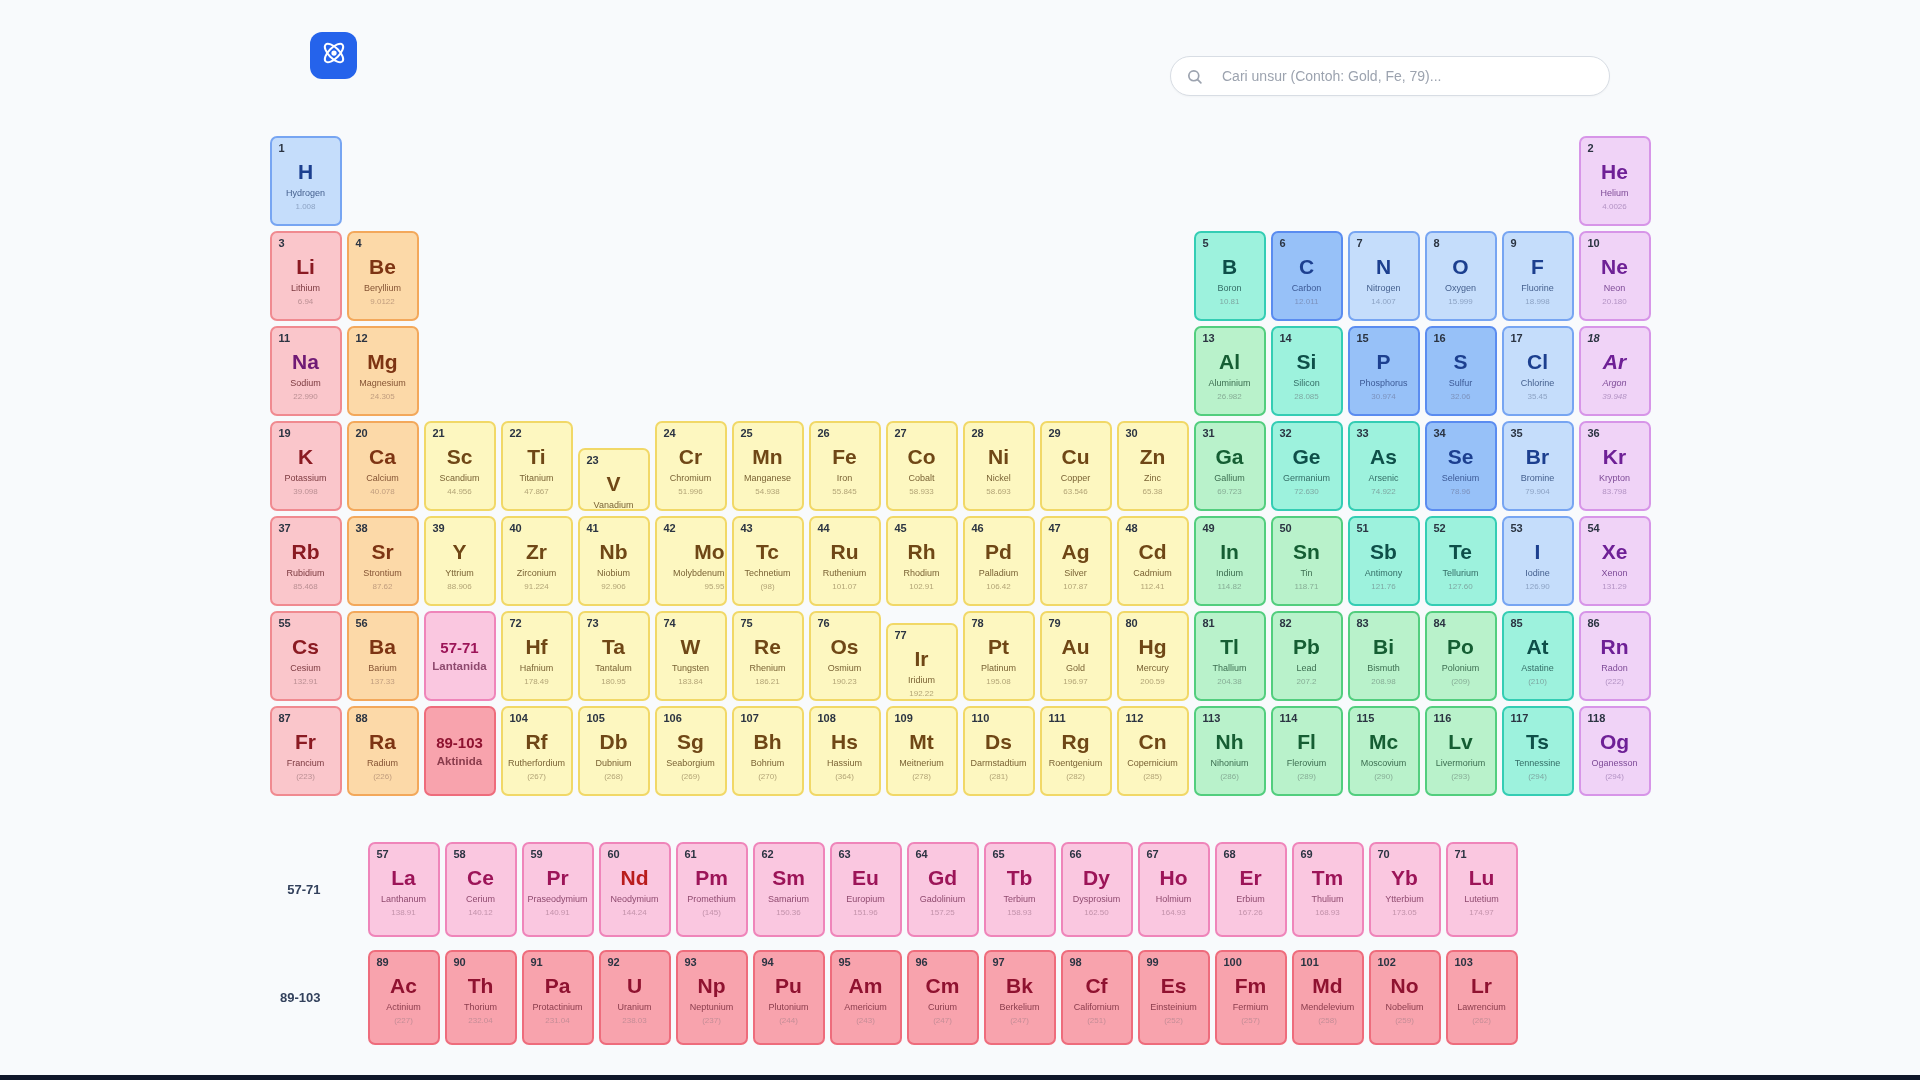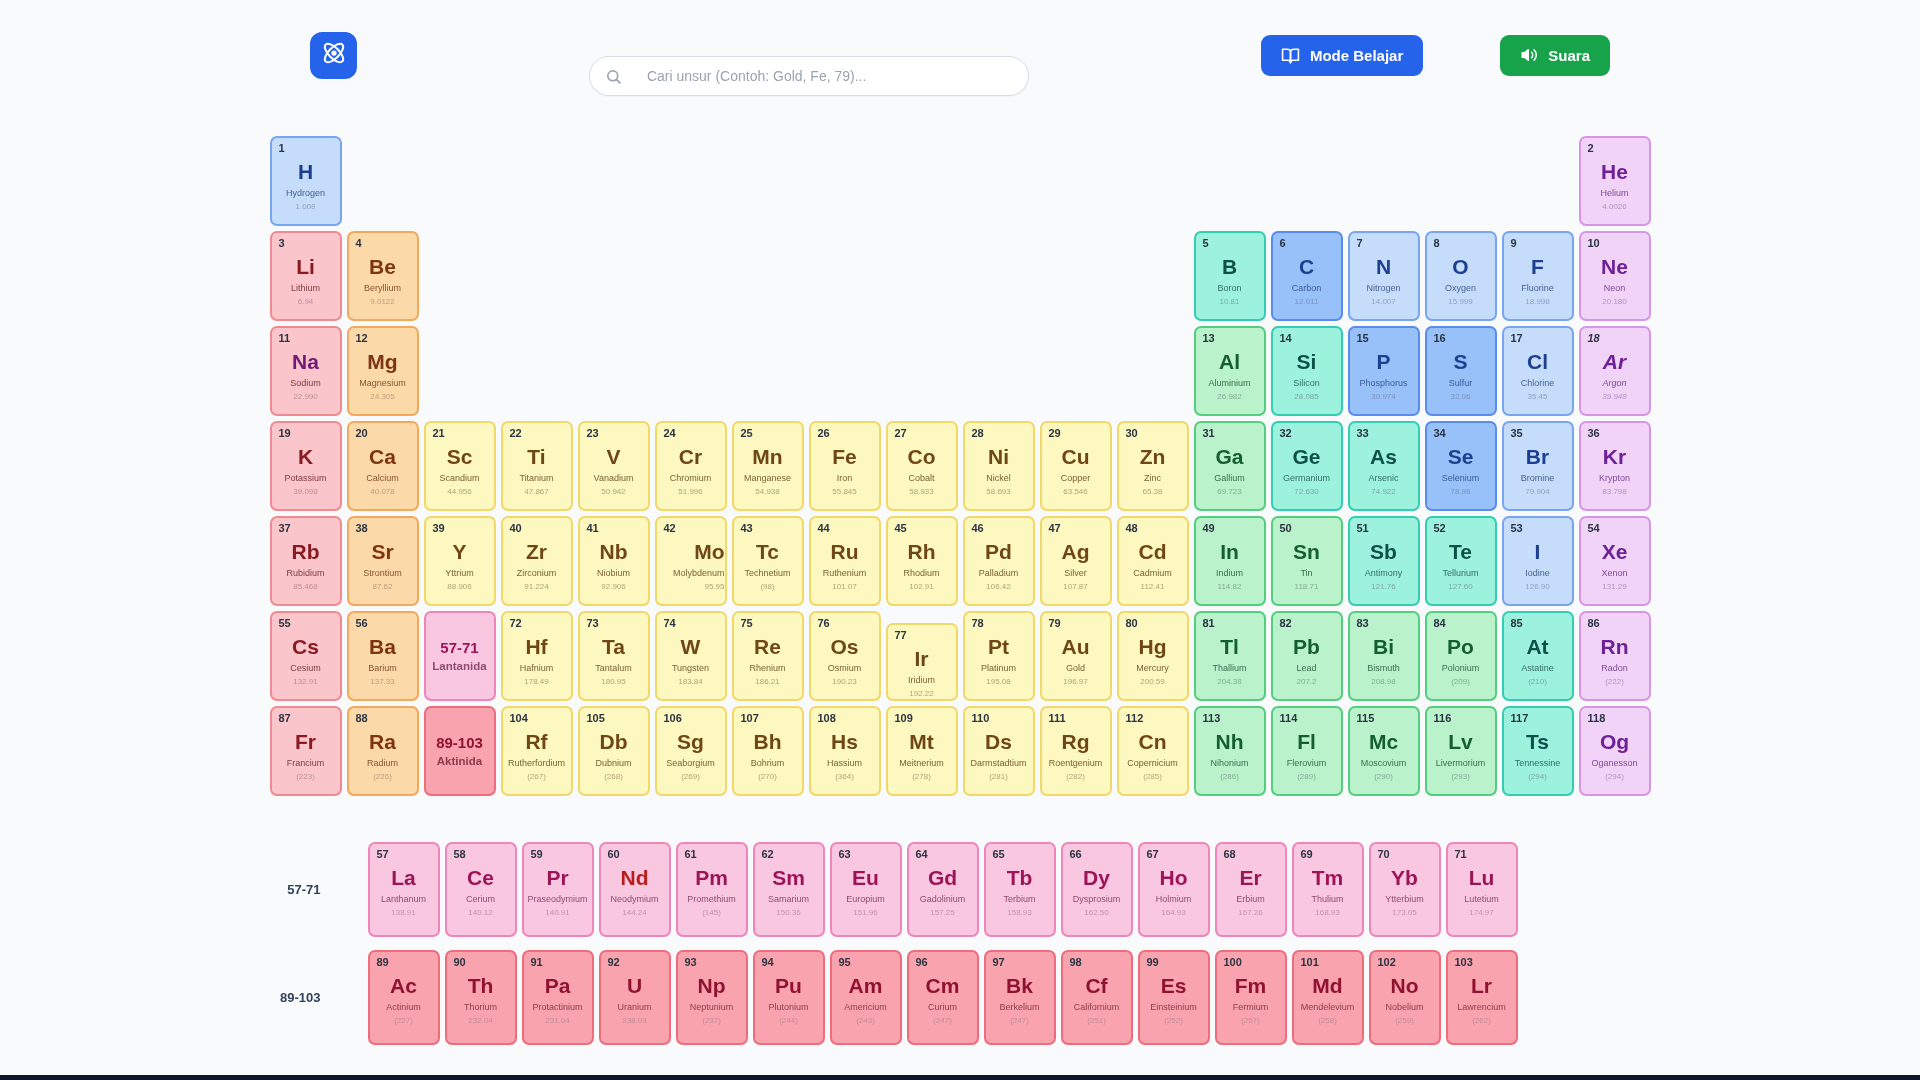--- a/index.html
+++ b/index.html
@@ -19,21 +19,21 @@
   .brand { display:flex; align-items:center; gap:14px; }
   .logo {
     width:47px; height:47px; border-radius:12px; background:#2563eb;
     display:flex; align-items:center; justify-content:center; flex:0 0 auto;
   }
   .brand-text h1 { margin:0; font-size:27px; font-weight:800; letter-spacing:-0.5px; color:#111827; line-height:1.1; }
   .brand-text .sub { font-size:12.5px; color:#4b5563; margin-top:3px; }
   .search {
     width:440px; height:40px; background:#fff;
     border:1px solid #d8dde4; border-radius:20px;
-    display:flex; align-items:center; gap:23px; padding:0 15px;
+    display:flex; align-items:center; gap:17px; padding:0 15px;
     box-shadow:0 1px 2px rgba(0,0,0,0.03);
     margin-top:42px;
   }
   .search input {
     border:none; outline:none; flex:1; font-size:14px; color:#374151;
     font-family:"Liberation Sans", sans-serif; background:transparent;
   }
   .search input::placeholder { color:#9ca3af; }
   .actions { display:flex; align-items:center; gap:77px; }
   .btn {
@@ -96,41 +96,20 @@
   <div class="search">
     <span style="display:flex">
       <svg width="17" height="17" viewBox="0 0 24 24" fill="none" stroke="#9ca3af" stroke-width="2.4" stroke-linecap="round">
         <circle cx="11" cy="11" r="7"></circle>
           <line x1="16.5" y1="16.5" x2="21" y2="21"></line>
       </svg>
     </span>
     <input type="text" placeholder="Cari unsur (Contoh: Gold, Fe, 79)..." style="">
   </div>
 
-  <div class="actions">
-    <button class="btn btn-blue">
-      <span style="display:flex">
-        <svg width="19" height="19" viewBox="0 0 24 24" fill="none" stroke="#ffffff" stroke-width="2" stroke-linejoin="round">
-          <path d="M2 4h6a4 4 0 0 1 4 4v13a3 3 0 0 0-3-3H2z"></path>
-          <path d="M22 4h-6a4 4 0 0 0-4 4v13a3 3 0 0 1 3-3h7z"></path>
-        </svg>
-      </span>
-      <span>Mode Belajar</span>
-    </button>
-    <button class="btn btn-green">
-      <span style="display:flex">
-        <svg width="18" height="18" viewBox="0 0 24 24" fill="#ffffff" stroke="#ffffff" stroke-width="2" stroke-linecap="round" stroke-linejoin="round">
-          <polygon points="11 5 6 9 3 9 3 15 6 15 11 19 11 5"></polygon>
-          <path d="M15.5 8.5a5 5 0 0 1 0 7" fill="none"></path>
-          <path d="M18.8 5.2a9.5 9.5 0 0 1 0 13.6" fill="none"></path>
-        </svg>
-      </span>
-      <span>Suara</span>
-    </button>
-  </div>
 </div>
 
 <div id="main-table">
     <div class="tile" style="background: rgb(197, 221, 251); border-color: rgb(119, 165, 242); grid-row-start: 1; grid-column-start: 1;">
       <span class="num">1</span>
       <span class="sym" style="color:#1c3f8f">H</span>
       <span class="nm" style="color:#46618f">Hydrogen</span>
       <span class="ms" style="color:#8da3c4">1.008</span>
     </div>
     <div class="tile" style="background: rgb(240, 211, 247); border-color: rgb(215, 149, 232); grid-row-start: 1; grid-column-start: 18;">
@@ -252,21 +231,21 @@
       <span class="sym" style="color:#6f4716">Sc</span>
       <span class="nm" style="color:#7a6335">Scandium</span>
       <span class="ms" style="color:#b3a577">44.956</span>
     </div>
     <div class="tile" style="background: rgb(253, 247, 192); border-color: rgb(241, 216, 103); grid-row-start: 4; grid-column-start: 4;">
       <span class="num">22</span>
       <span class="sym" style="color:#6f4716">Ti</span>
       <span class="nm" style="color:#7a6335">Titanium</span>
       <span class="ms" style="color:#b3a577">47.867</span>
     </div>
-    <div class="tile" style="background: rgb(253, 247, 192); border-color: rgb(241, 216, 103); grid-row-start: 4; grid-column-start: 5;">
+    <div class="tile" style="background: rgb(253, 247, 192); border-color: rgb(241, 216, 103); grid-row-start: 4; grid-column-start: 5; margin-top: 27px;">
       <span class="num">23</span>
       <span class="sym" style="color:#6f4716">V</span>
       <span class="nm" style="color:#7a6335">Vanadium</span>
       <span class="ms" style="color:#b3a577">50.942</span>
     </div>
     <div class="tile" style="background: rgb(253, 247, 192); border-color: rgb(241, 216, 103); grid-row-start: 4; grid-column-start: 6;">
       <span class="num">24</span>
       <span class="sym" style="color:#6f4716">Cr</span>
       <span class="nm" style="color:#7a6335">Chromium</span>
       <span class="ms" style="color:#b3a577">51.996</span>

